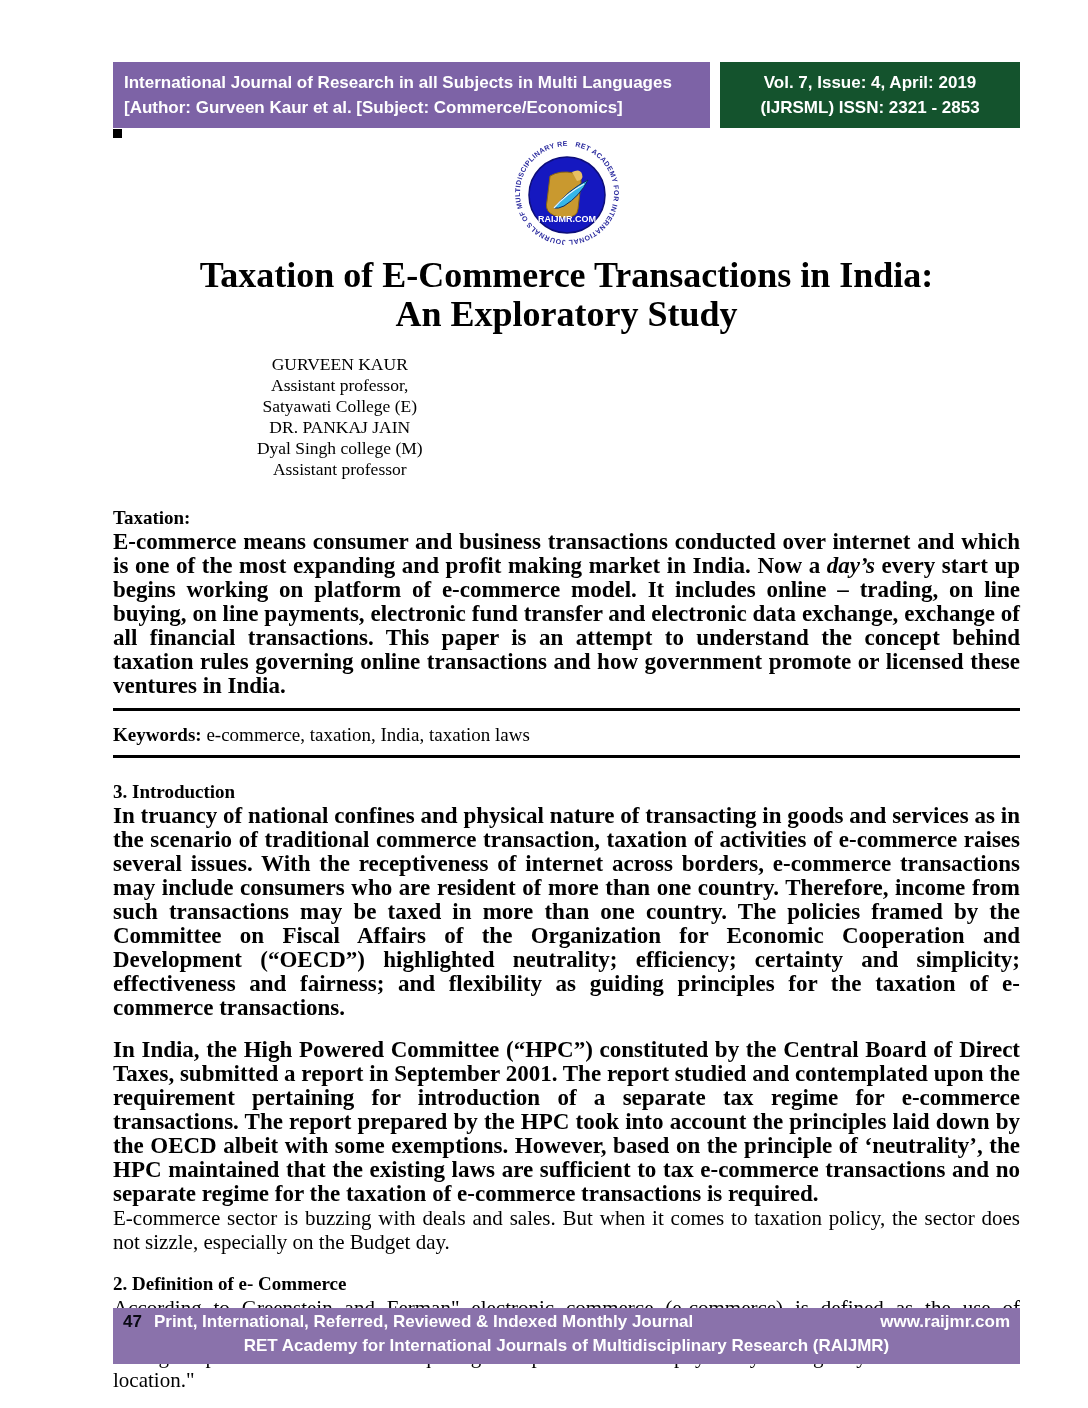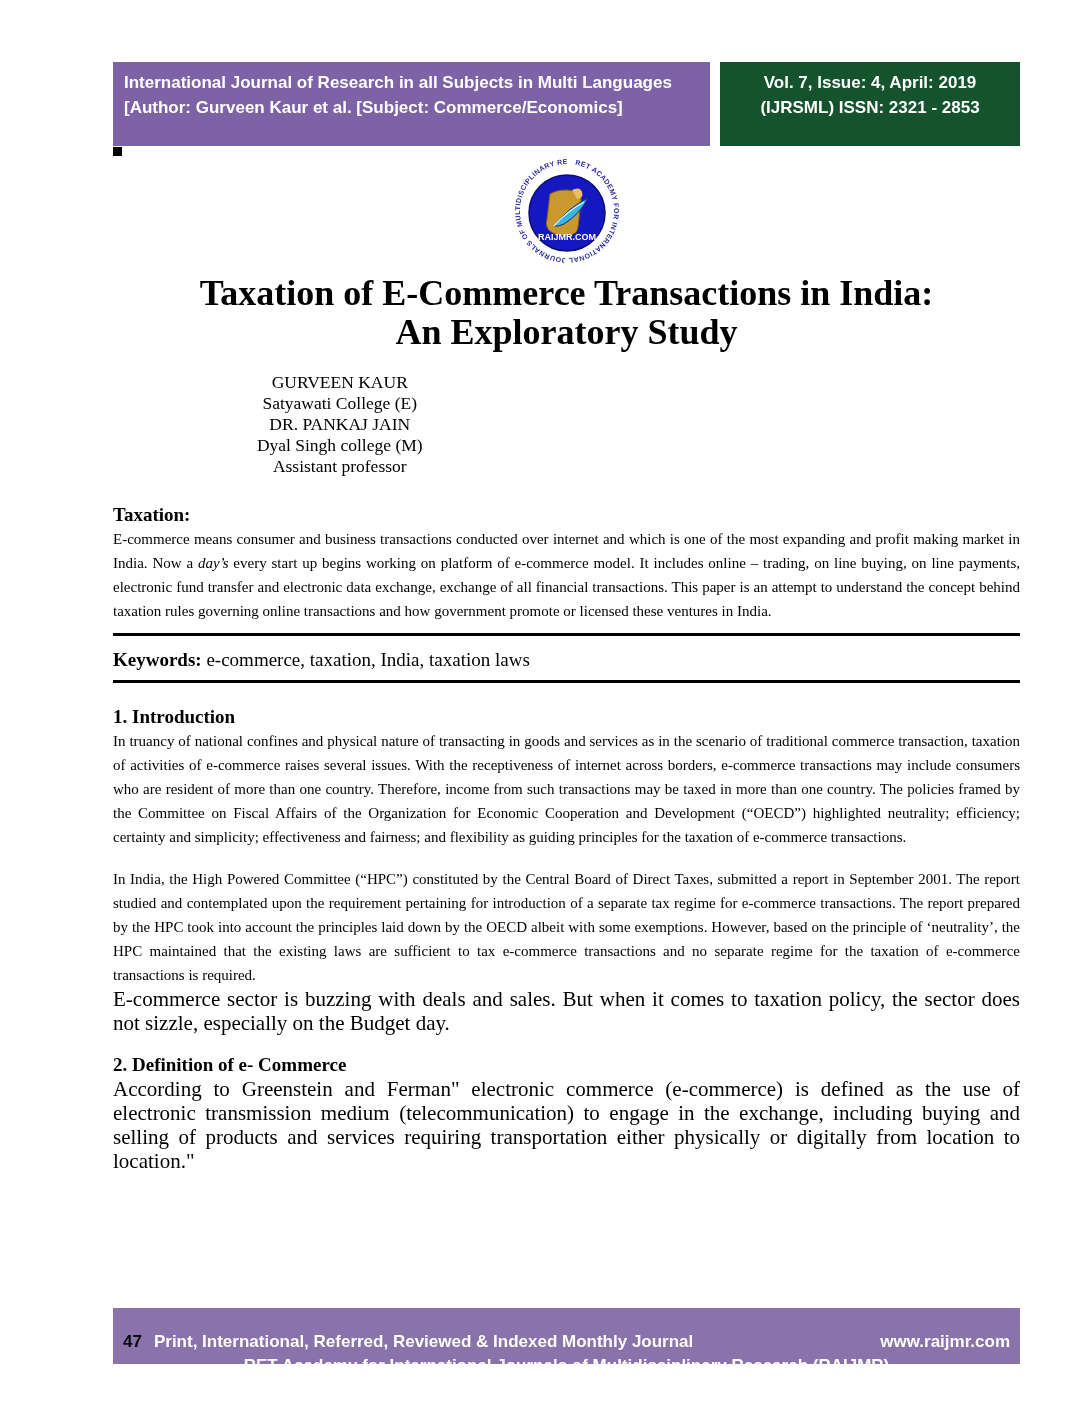--- a/index.html
+++ b/index.html
@@ -4,54 +4,54 @@
 <style>
   * { margin:0; padding:0; box-sizing:border-box; }
   html,body { background:#ffffff; }
   body {
     width:1088px; height:1408px; position:relative; overflow:hidden;
     font-family:"Liberation Serif", serif; color:#000;
   }
   .content { position:absolute; left:113px; top:0; width:907px; }
 
   
-  .header-bar { margin-top:62px; display:flex; height:84px;
+  .header-bar { margin-top:62px; display:flex; height:66px;
     font-family:"Liberation Sans", sans-serif; font-weight:bold; color:#fff;gap:10px; }
   .header-left { background:#7d63a6; flex:1; padding:8px 0 0 11px; font-size:17px; line-height:25px; }
   .header-right { background:#14532d; width:300px; text-align:center; padding-top:8px; font-size:17px; line-height:25px; }
   .artifact-square { width:9px; height:9px; background:#000; margin-top:1px; }
 
   
   .logo-row { display:flex; justify-content:center; margin-top:0px; height:110px; }
   .ring-text { font-family:"Liberation Sans", sans-serif; font-size:7px; font-weight:bold; fill:#2a2a9e; letter-spacing:0.4px; }
   .logo-site { font-family:"Liberation Sans", sans-serif; font-size:9px; font-weight:bold; fill:#ffffff; }
 
   
   .paper-title { margin-top:8px; text-align:center; font-weight:bold; font-size:36px; line-height:39px; }
   .authors { margin-top:20px; display:flex;flex-direction:column; }
   .author-col { width:50%; text-align:center; font-size:17.5px; line-height:21px; }
 
   
   .sec-heading { font-weight:bold; font-size:19px; line-height:24px; }
-  .para-heavy { font-weight:normal; font-size:15px; line-height:24px; text-align:justify; }
+  .para-heavy { font-weight:bold; font-size:23px; line-height:24px; text-align:justify; }
   .para-light { font-weight:normal; font-size:21px; line-height:24px; text-align:justify; }
   .abstract-block { margin-top:26px; }
   .rule { border:none; border-top:3px solid #000; margin-top:10px; }
   .rule2 { border:none; border-top:3px solid #000; margin-top:8px; }
   .keywords-line { margin-top:12px; font-size:19px; line-height:24px; }
   .keywords-line .kw-label { font-weight:bold; }
   .intro-heading { margin-top:22px; }
   .def-heading { margin-top:18px; }
   .para-gap { margin-top:18px; }
 
   
   .footer-bar { position:absolute; left:113px; top:1308px; width:907px; height:56px;
     background:#8a72ab; font-family:"Liberation Sans", sans-serif; font-weight:bold;
     color:#fff; font-size:17px; }
-  .footer-line1 { display:flex; padding:22px 10px 0 10px; line-height:24px;align-items:flex-end; }
+  .footer-line1 { display:flex; padding:2px 10px 0 10px; line-height:24px;align-items:flex-end; }
   .footer-page-num { color:#0a0a14; margin-right:12px; }
   .footer-left-text { flex:1; }
   .footer-url { text-align:right; }
   .footer-line2 { text-align:center; line-height:24px; }
 </style>
 </head>
 <body>
 
 <div class="content">
 
@@ -87,39 +87,40 @@
   </div>
 
   <div class="paper-title">
     <div>Taxation of E-Commerce Transactions in India:</div>
     <div>An Exploratory Study</div>
   </div>
 
   <div class="authors">
     <div class="author-col">
       <div>GURVEEN KAUR</div>
+      <div>Assistant professor,</div>
       <div>Satyawati College (E)</div>
     </div>
     <div class="author-col">
       <div>DR. PANKAJ JAIN</div>
       <div>Dyal Singh college (M)</div>
       <div>Assistant professor</div>
     </div>
   </div>
 
   <div class="abstract-block">
     <div class="sec-heading">Taxation:</div>
     <div class="para-heavy"><span>E-commerce means consumer and business transactions conducted over internet and which is one of the most expanding and profit making market in India. Now a </span><i>day’s</i><span> every start up begins working on platform of e-commerce model. It includes online – trading, on line buying, on line payments, electronic fund transfer and electronic data exchange, exchange of all financial transactions. This paper is an attempt to understand the concept behind taxation rules governing online transactions and how government promote or licensed these ventures in India.</span></div>
   </div>
 
   <hr class="rule">
   <div class="keywords-line"><span class="kw-label">Keywords:</span><span> e-commerce, taxation, India, taxation laws</span></div>
   <hr class="rule2">
 
-  <div class="sec-heading intro-heading">1. Introduction</div>
+  <div class="sec-heading intro-heading">3. Introduction</div>
   <div class="para-heavy">In truancy of national confines and physical nature of transacting in goods and services as in the scenario of traditional commerce transaction, taxation of activities of e-commerce raises several issues. With the receptiveness of internet across borders, e-commerce transactions may include consumers who are resident of more than one country. Therefore, income from such transactions may be taxed in more than one country. The policies framed by the Committee on Fiscal Affairs of the Organization for Economic Cooperation and Development (“OECD”) highlighted neutrality; efficiency; certainty and simplicity; effectiveness and fairness; and flexibility as guiding principles for the taxation of e-commerce transactions.</div>
   <div class="para-heavy para-gap">In India, the High Powered Committee (“HPC”) constituted by the Central Board of Direct Taxes, submitted a report in September 2001. The report studied and contemplated upon the requirement pertaining for introduction of a separate tax regime for e-commerce transactions. The report prepared by the HPC took into account the principles laid down by the OECD albeit with some exemptions. However, based on the principle of ‘neutrality’, the HPC maintained that the existing laws are sufficient to tax e-commerce transactions and no separate regime for the taxation of e-commerce transactions is required.</div>
   <div class="para-light">E-commerce sector is buzzing with deals and sales. But when it comes to taxation policy, the sector does not sizzle, especially on the Budget day.</div>
 
   <div class="sec-heading def-heading">2. Definition of e- Commerce</div>
   <div class="para-light">According to Greenstein and Ferman" electronic commerce (e-commerce) is defined as the use of electronic transmission medium (telecommunication) to engage in the exchange, including buying and selling of products and services requiring transportation either physically or digitally from location to location."</div>
 
 </div>
 
 <div class="footer-bar">

